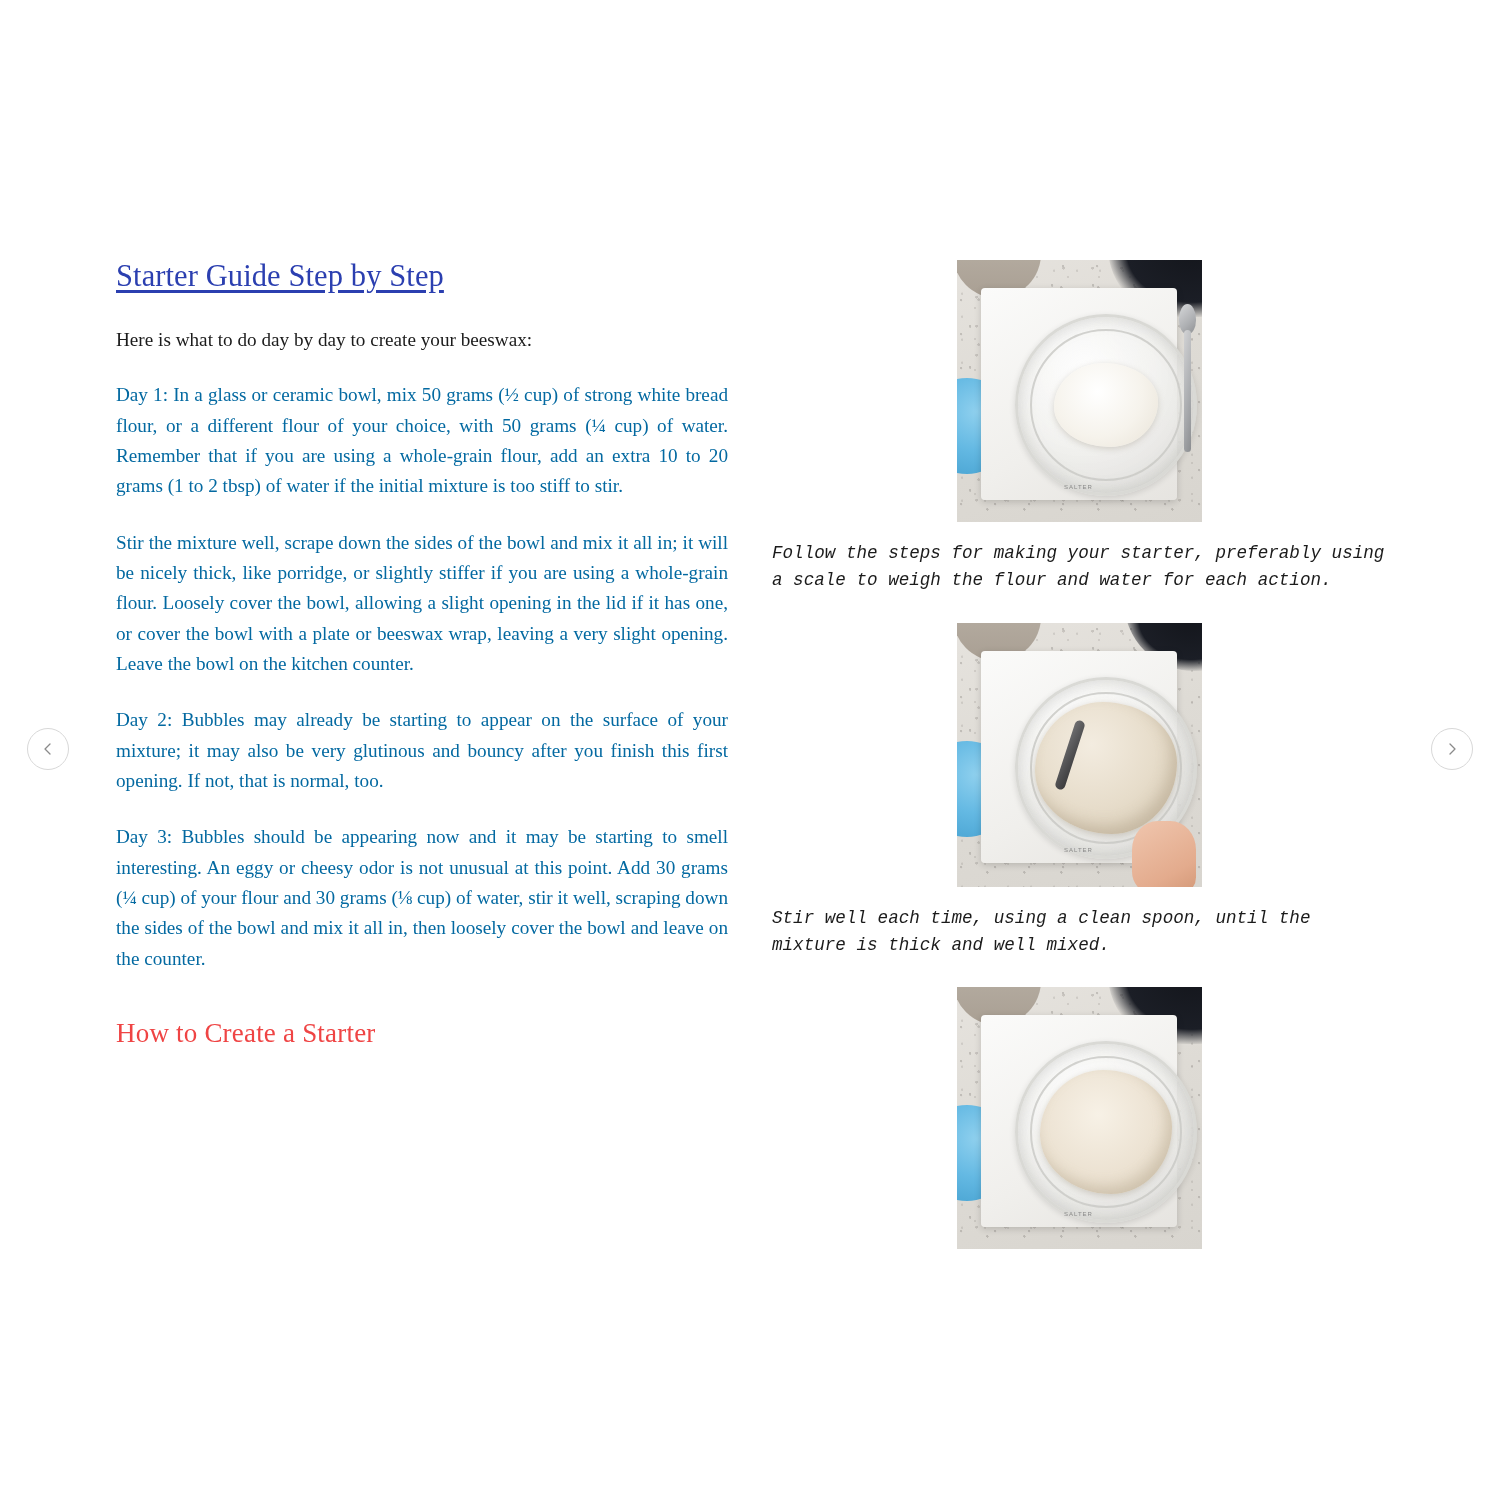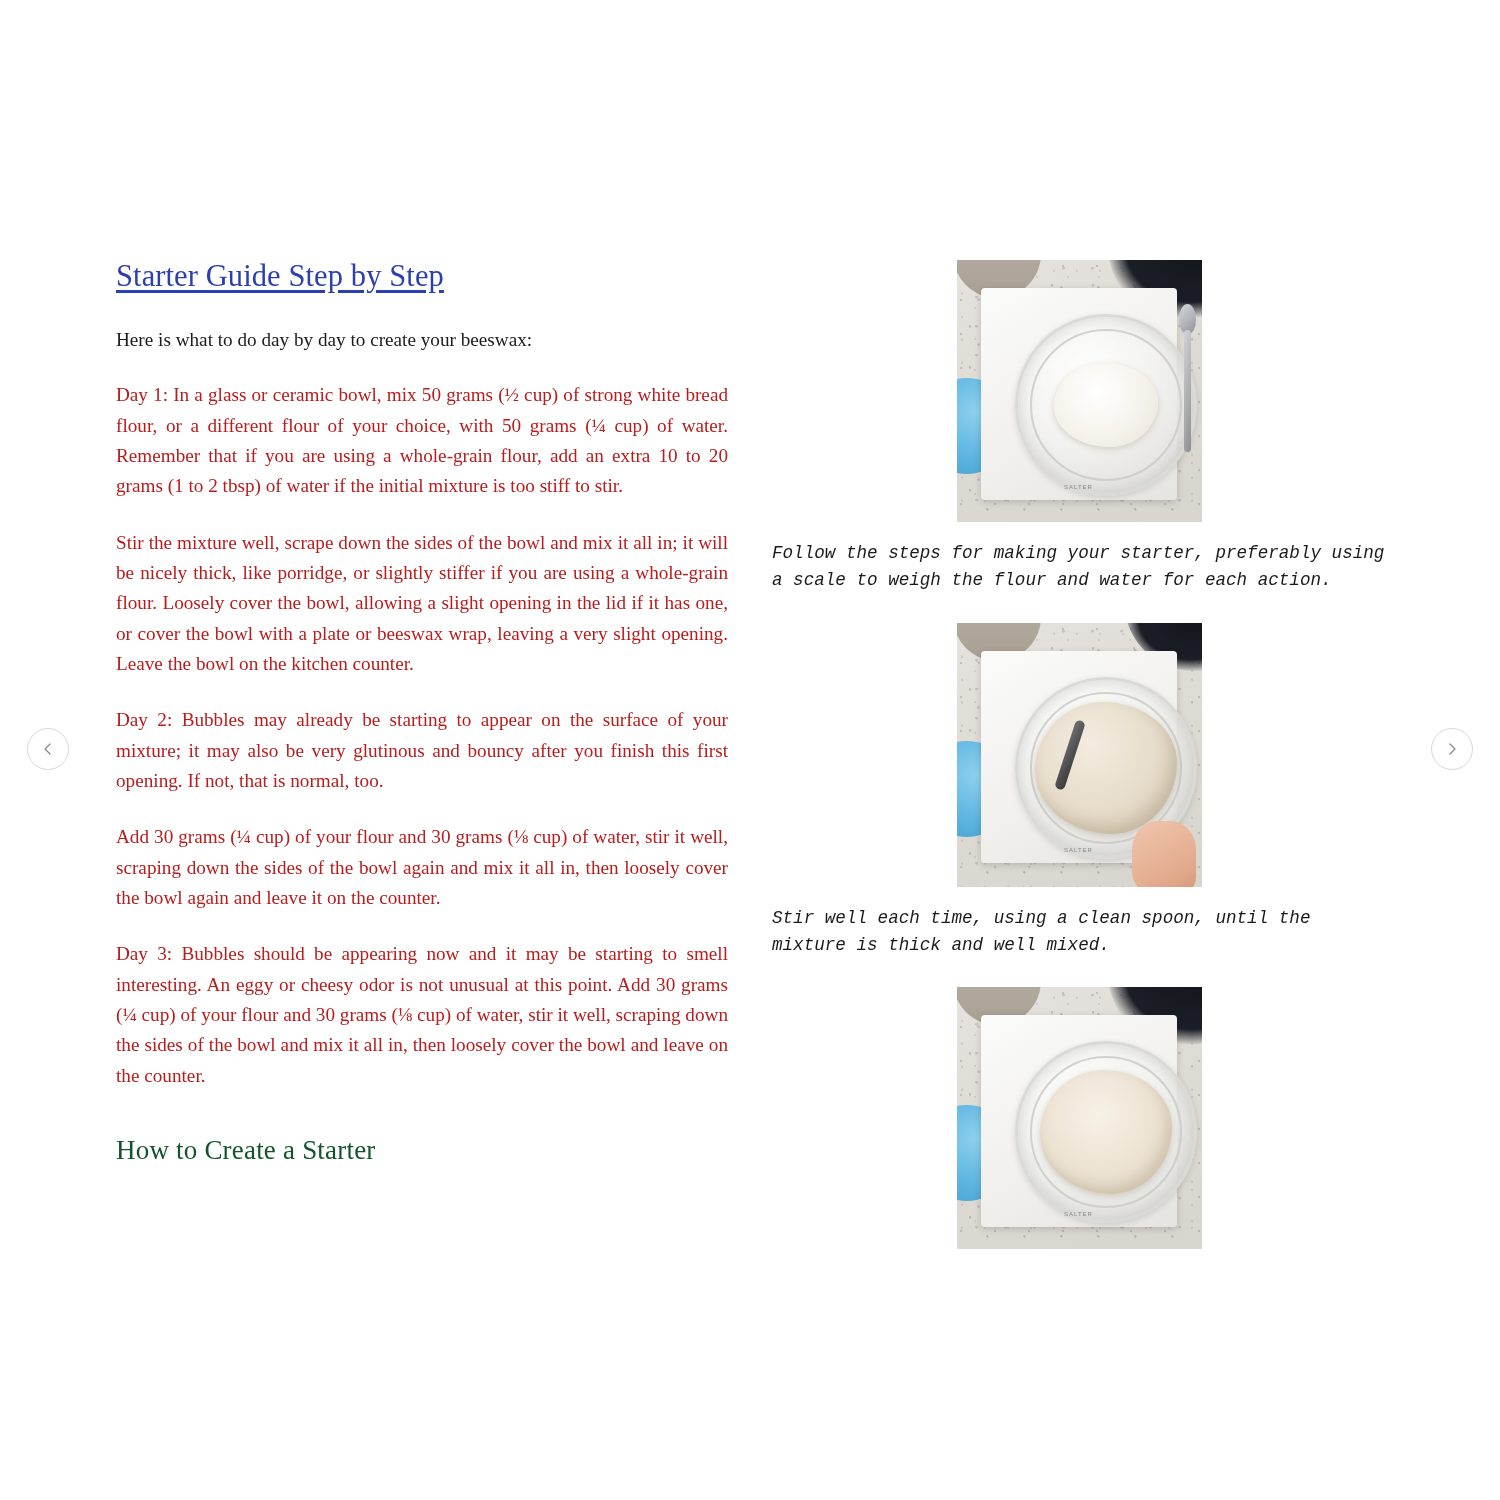--- a/index.html
+++ b/index.html
@@ -58,30 +58,30 @@
     line-height: 1.5;
     margin: 0 0 26px 0;
     color: #1b1b1b;
   }
 
   .body-par {
     font-size: 19.2px;
     line-height: 1.58;
     margin: 0 0 26px 0;
     text-align: justify;
-    color: #b91c1c;
+    color: #0369a1;
     hyphens: auto;
   }
 
   .section-heading {
     font-size: 27px;
     line-height: 1.3;
     font-weight: 400;
     margin: 42px 0 0 0;
-    color: #14532d;
+    color: #ef4444;
     letter-spacing: 0.2px;
   }
 
   
   .col-right {
     width: 614px;
     flex: 0 0 614px;
     padding-top: 2px;
   }
 
@@ -290,21 +290,20 @@
   <div class="content">
 
     <div class="col-left">
       <h1 class="doc-title">Starter Guide Step by Step</h1>
 
       <p class="lead">Here is what to do day by day to create your beeswax:</p>
 
       <p class="body-par">Day 1: In a glass or ceramic bowl, mix 50 grams (½ cup) of strong white bread flour, or a different flour of your choice, with 50 grams (¼ cup) of water. Remember that if you are using a whole-grain flour, add an extra 10 to 20 grams (1 to 2 tbsp) of water if the initial mixture is too stiff to stir.</p>
       <p class="body-par">Stir the mixture well, scrape down the sides of the bowl and mix it all in; it will be nicely thick, like porridge, or slightly stiffer if you are using a whole-grain flour. Loosely cover the bowl, allowing a slight opening in the lid if it has one, or cover the bowl with a plate or beeswax wrap, leaving a very slight opening. Leave the bowl on the kitchen counter.</p>
       <p class="body-par">Day 2: Bubbles may already be starting to appear on the surface of your mixture; it may also be very glutinous and bouncy after you finish this first opening. If not, that is normal, too.</p>
-      <p class="body-par">Add 30 grams (¼ cup) of your flour and 30 grams (⅛ cup) of water, stir it well, scraping down the sides of the bowl again and mix it all in, then loosely cover the bowl again and leave it on the counter.</p>
       <p class="body-par">Day 3: Bubbles should be appearing now and it may be starting to smell interesting. An eggy or cheesy odor is not unusual at this point. Add 30 grams (¼ cup) of your flour and 30 grams (⅛ cup) of water, stir it well, scraping down the sides of the bowl and mix it all in, then loosely cover the bowl and leave on the counter.</p>
 
       <h2 class="section-heading">How to Create a Starter</h2>
     </div>
 
     <div class="col-right">
 
       <figure class="figure">
         <div class="photo">
           <div class="counter"></div>

